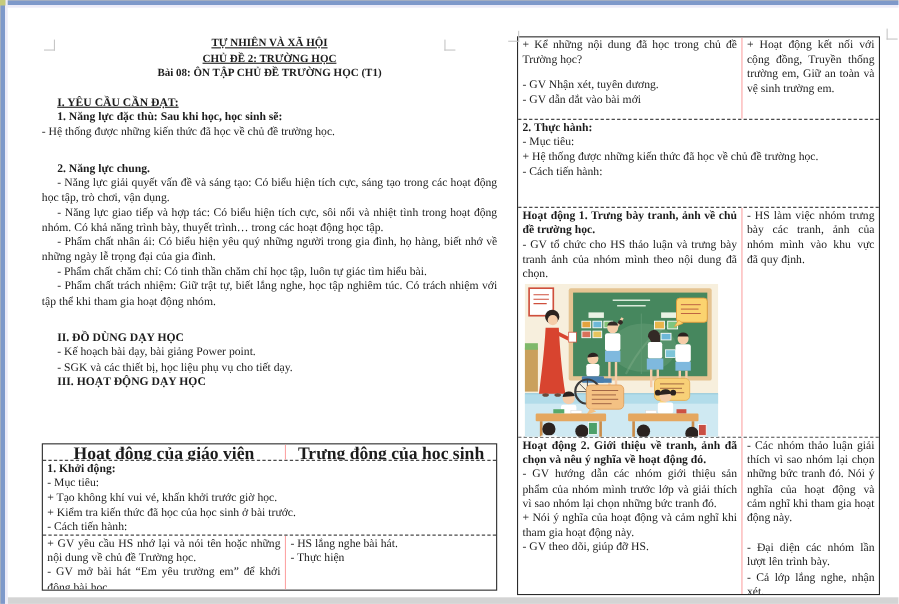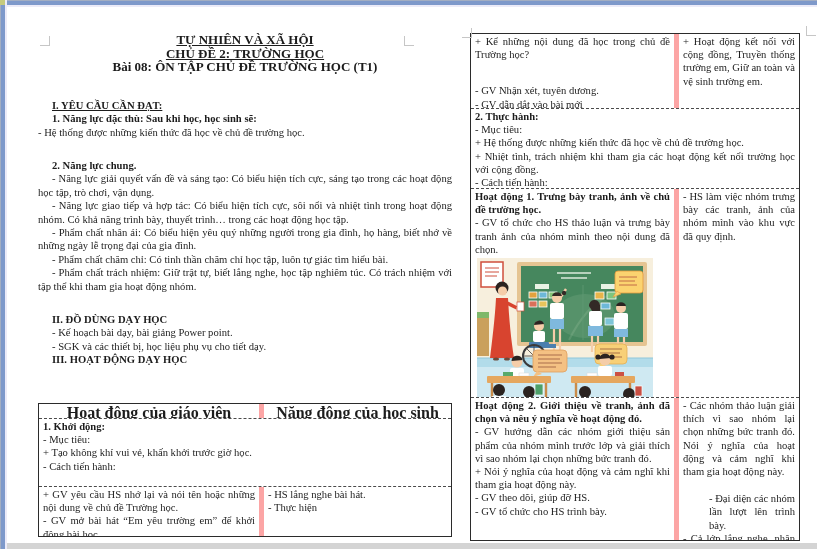--- a/index.html
+++ b/index.html
@@ -25,41 +25,41 @@
   .crop-mark { position:absolute; width:10px; height:10px; z-index:2; }
   .crop-tl { border-right:1px solid #c6c6c6; border-bottom:1px solid #c6c6c6; }
   .crop-tr { border-left:1px solid #c6c6c6; border-bottom:1px solid #c6c6c6; }
 
   
   p { font-size:10.6px; line-height:13.4px; text-align:justify; }
   .c { text-align:center; }
   .b { font-weight:bold; }
   .u { text-decoration:underline; }
   .ind { text-indent:14px; }
-  .gap-lg { margin-top:25px; }
+  .gap-lg { margin-top:13px; }
   .gap-sm { margin-top:20px; }
-  .hline { font-size:13px; line-height:13.6px; }
+  .hline { font-size:10px; line-height:13.6px; }
 
   .p1-body { position:absolute; left:31px; top:26px; width:414px; height:363px; overflow:hidden; }
 
   
   .doc-table { position:absolute; border:1px solid #2b2b2b; background:#fff; display:grid; overflow:hidden; }
   #t1 { left:31px; top:396px; width:414px; height:134px; grid-template-rows:15px 68px 1fr; }
   #t2 { left:12px; top:26px; width:330px; height:508px; grid-template-rows:75px 80px 209px 1fr;font-family:Liberation Serif, serif; }
   .trow { display:grid; border-bottom:1px dashed #4a4a4a; overflow:hidden; }
   .trow:last-child { border-bottom:none; }
   #t1 .cols { grid-template-columns:220px 1fr; }
   #t2 .cols { grid-template-columns:203px 1fr; }
   .cell { padding:1px 4px; overflow:hidden; }
-  .cell.right { border-left:5px solid #fca5a5; }
+  .cell.right { border-left:1px solid #fca5a5; }
   .thead .cell { text-align:center; font-weight:bold; padding:0 2px; }
   .cell p { line-height:13.2px; }
-  .gap22 { margin-top:23px; }
+  .gap22 { margin-top:10px; }
   .gap12 { }
-  .gap14 { margin-top:14px;margin-left:26px; }
+  .gap14 { margin-top:14px; }
 
   .illus { display:block; margin:2px 0 0 2px; }
 </style>
 </head>
 <body>
 
 <div class="frame-top"></div>
 <div class="frame-left"></div>
 <div class="frame-corner"></div>
 <div class="bottom-strip"></div>
@@ -86,27 +86,28 @@
     <p class="ind">- Phẩm chất trách nhiệm: Giữ trật tự, biết lắng nghe, học tập nghiêm túc. Có trách nhiệm với tập thể khi tham gia hoạt động nhóm.</p>
     <p class="b ind gap-sm">II. ĐỒ DÙNG DẠY HỌC</p>
     <p class="ind">- Kế hoạch bài dạy, bài giảng Power point.</p>
     <p class="ind">- SGK và các thiết bị, học liệu phụ vụ cho tiết dạy.</p>
     <p class="b ind">III. HOẠT ĐỘNG DẠY HỌC</p>
   </div>
 
   <div id="t1" class="doc-table">
     <div class="trow cols thead">
       <div class="cell">Hoạt động của giáo viên</div>
-      <div class="cell right">Năng động của học sinh</div>
+      <div class="cell right">Trưng động của học sinh</div>
     </div>
     <div class="trow">
       <div class="cell">
         <p class="b">1. Khởi động:</p>
         <p>- Mục tiêu:</p>
         <p>+ Tạo không khí vui vẻ, khấn khởi trước giờ học.</p>
+        <p>+ Kiểm tra kiến thức đã học của học sinh ở bài trước.</p>
         <p>- Cách tiến hành:</p>
       </div>
     </div>
     <div class="trow cols">
       <div class="cell">
         <p>+ GV yêu cầu HS nhớ lại và nói tên hoặc những nội dung về chủ đề Trường học.</p>
         <p>- GV mở bài hát “Em yêu trường em” để khởi động bài học.</p>
       </div>
       <div class="cell right">
         <p>- HS lắng nghe bài hát.</p>
@@ -126,21 +127,20 @@
       </div>
       <div class="cell right">
         <p>+ Hoạt động kết nối với cộng đồng, Truyền thống trường em, Giữ an toàn và vệ sinh trường em.</p>
       </div>
     </div>
     <div class="trow">
       <div class="cell">
         <p class="b">2. Thực hành:</p>
         <p>- Mục tiêu:</p>
         <p>+ Hệ thống được những kiến thức đã học về chủ đề trường học.</p>
-        <p>+ Nhiệt tình, trách nhiệm khi tham gia các hoạt động kết nối trường học với cộng đồng.</p>
         <p>- Cách tiến hành:</p>
       </div>
     </div>
     <div class="trow cols">
       <div class="cell">
         <p class="b">Hoạt động 1. Trưng bày tranh, ảnh về chủ đề trường học.</p>
         <p>- GV tổ chức cho HS thảo luận và trưng bày tranh ảnh của nhóm mình theo nội dung đã chọn.</p>
 
         <svg class="illus" width="176" height="150" viewBox="0 0 176 150">
           <rect x="0" y="0" width="176" height="150" fill="#f7efdd"></rect>
@@ -281,21 +281,20 @@
       <div class="cell right">
         <p>- HS làm việc nhóm trưng bày các tranh, ảnh của nhóm mình vào khu vực đã quy định.</p>
       </div>
     </div>
     <div class="trow cols">
       <div class="cell">
         <p class="b">Hoạt động 2. Giới thiệu về tranh, ảnh đã chọn và nêu ý nghĩa về hoạt động đó.</p>
         <p>- GV hướng dẫn các nhóm giới thiệu sản phẩm của nhóm mình trước lớp và giải thích vì sao nhóm lại chọn những bức tranh đó.</p>
         <p>+ Nói ý nghĩa của hoạt động và cảm nghĩ khi tham gia hoạt động này.</p>
         <p>- GV theo dõi, giúp đỡ HS.</p>
-        <p>- GV tổ chức cho HS trình bày.</p>
       </div>
       <div class="cell right">
         <p>- Các nhóm thảo luận giải thích vì sao nhóm lại chọn những bức tranh đó. Nói ý nghĩa của hoạt động và cảm nghĩ khi tham gia hoạt động này.</p>
         <p class="gap14">- Đại diện các nhóm lần lượt lên trình bày.</p>
         <p>- Cả lớp lắng nghe, nhận xét.</p>
       </div>
     </div>
   </div>
 </div>
 

